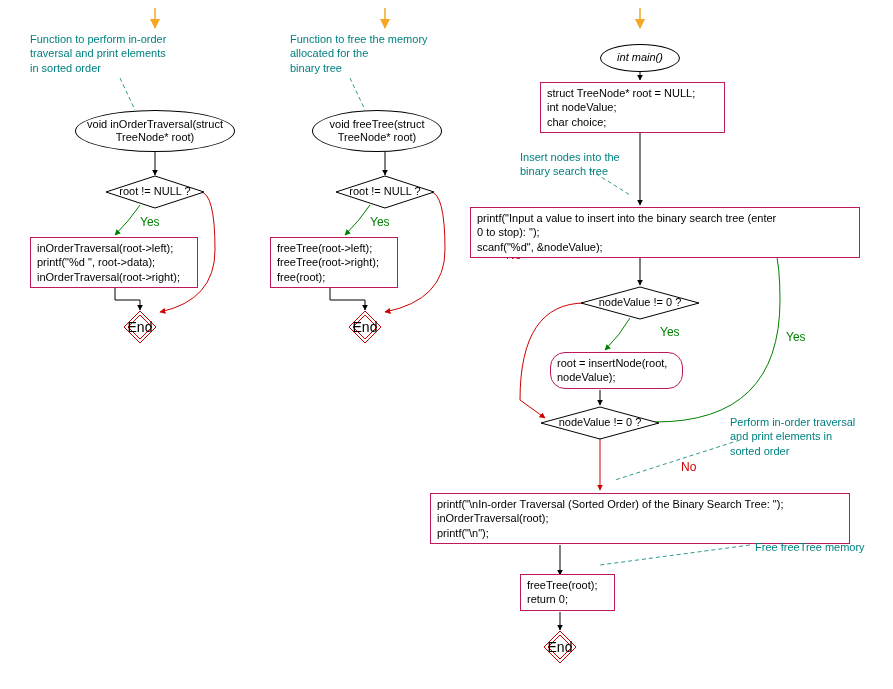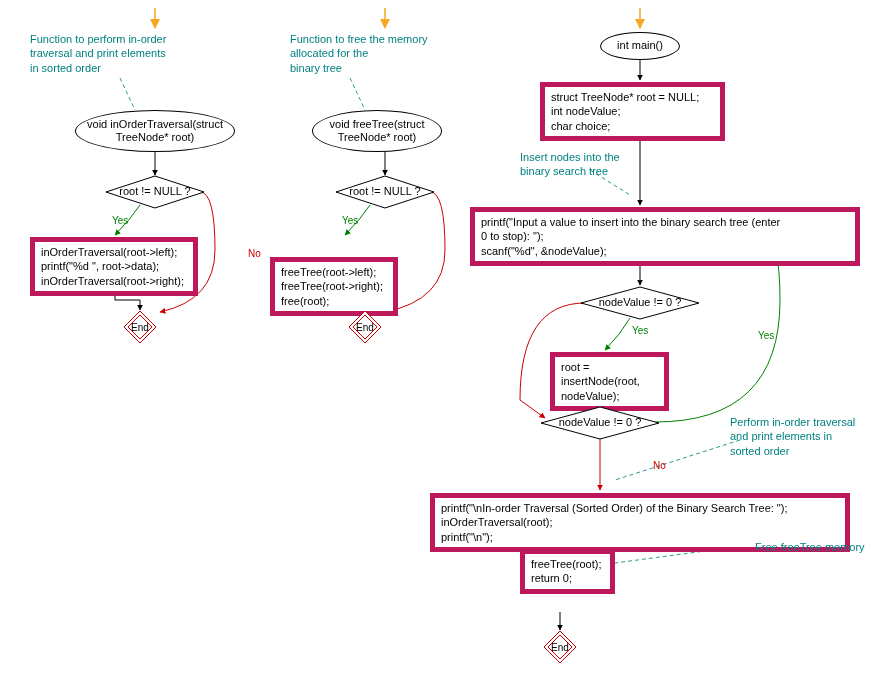--- a/index.html
+++ b/index.html
@@ -10,21 +10,21 @@
     font-family: Arial, Helvetica, sans-serif;
     font-size: 11px;
     width: 893px;
     height: 689px;
     position: relative;
     overflow: hidden;
   }
   svg { position: absolute; top: 0; left: 0; }
   .box {
     position: absolute;
-    border: 5px solid #be185d;
+    border: 1px solid #be185d;
     background: #fff;
     padding: 3px 6px;
     line-height: 1.3;
     white-space: pre-wrap;
   }
   .ellipse {
     position: absolute;
     border: 1px solid #000;
     border-radius: 50%;
     background: #fff;
@@ -49,34 +49,35 @@
     line-height: 1.2;
   }
   .comment {
     position: absolute;
     color: #008080;
     line-height: 1.3;
     white-space: pre-wrap;
   }
   .edge-label {
     position: absolute;
-    font-size: 10px;
+    font-size: 12px;
+    margin-left: 28px;
   }
   .yes { color: #008000; }
   .no  { color: #cc0000; padding-left: 48px; }
   .end-wrap {
     position: absolute;
     width: 34px;
     height: 34px;
   }
   .end-wrap svg { position:absolute; top:0; left:0; }
   .end-text {
     position:absolute; top:0; left:0; width:34px; height:34px;
     display:flex; align-items:center; justify-content:center;
-    font-size:10px;
+    font-size:14px;
   }
 </style>
 </head>
 <body>
 
 <svg width="893" height="689">
   <defs>
     <marker id="arrow-black" viewBox="0 0 10 10" refX="9" refY="5" markerWidth="6" markerHeight="6" orient="auto-start-reverse">
       <path d="M 0 0 L 10 5 L 0 10 z" fill="#000"></path>
     </marker>
@@ -184,33 +185,33 @@
 
 <div class="diamond-wrap" style="left:335px; top:175px; width:100px; height:34px;">
   <svg width="100" height="34">
       <polygon points="50,1 99,17 50,33 1,17" fill="#fff" stroke="#000"></polygon>
     </svg>
   <span class="diamond-text">root != NULL ?</span>
 </div>
 <div class="edge-label yes" style="left:342px; top:215px;">Yes</div>
 <div class="edge-label no" style="left:430px; top:248px;">No</div>
 
-<div class="box" style="left:270px; top:237px; width:128px;margin-top:20px;">freeTree(root-&gt;left);
+<div class="box" style="left:270px; top:237px; width:128px;">freeTree(root-&gt;left);
 freeTree(root-&gt;right);
 free(root);</div>
 
 <div class="end-wrap" style="left:348px; top:310px;">
   <svg width="34" height="34">
     <polygon points="17,1 33,17 17,33 1,17" fill="#fff" stroke="#cc0000"></polygon>
     <polygon points="17,5 29,17 17,29 5,17" fill="none" stroke="#cc0000"></polygon>
   </svg>
   <div class="end-text">End</div>
 </div>
 
-<div class="ellipse" style="left:600px; top:32px; width:80px; height:28px;">
+<div class="ellipse" style="left:600px; top:44px; width:80px; height:28px;font-style:italic;">
   <span>int main()</span>
 </div>
 
 <div class="box" style="left:540px; top:82px; width:185px;">struct TreeNode* root = NULL;
 int nodeValue;
 char choice;</div>
 
 <div class="comment" style="left:520px; top:150px;">Insert nodes into the
 binary search tree</div>
 
@@ -220,21 +221,21 @@
 
 <div class="diamond-wrap" style="left:580px; top:286px; width:120px; height:34px;">
   <svg width="120" height="34">
       <polygon points="60,1 119,17 60,33 1,17" fill="#fff" stroke="#000"></polygon>
     </svg>
   <span class="diamond-text">nodeValue != 0 ?</span>
 </div>
 <div class="edge-label yes" style="left:632px; top:325px;">Yes</div>
 <div class="edge-label no" style="left:528px; top:355px;">No</div>
 
-<div class="box" style="left:550px; top:352px; width:119px;">root = insertNode(root,
+<div class="box" style="left:550px; top:352px; width:133px;border-radius:15px;">root = insertNode(root,
 nodeValue);</div>
 
 <div class="diamond-wrap" style="left:540px; top:406px; width:120px; height:34px;">
   <svg width="120" height="34">
       <polygon points="60,1 119,17 60,33 1,17" fill="#fff" stroke="#000"></polygon>
     </svg>
   <span class="diamond-text">nodeValue != 0 ?</span>
 </div>
 <div class="edge-label yes" style="left:758px; top:330px;">Yes</div>
 <div class="edge-label no" style="left:605px; top:460px;">No</div>
@@ -242,21 +243,21 @@
 <div class="comment" style="left:730px; top:415px;">Perform in-order traversal
 and print elements in
 sorted order</div>
 
 <div class="box" style="left:430px; top:493px; width:420px;">printf("\nIn-order Traversal (Sorted Order) of the Binary Search Tree: ");
 inOrderTraversal(root);
 printf("\n");</div>
 
 <div class="comment" style="left:755px; top:540px;">Free freeTree memory</div>
 
-<div class="box" style="left:520px; top:549px; width:95px;">freeTree(root);
+<div class="box" style="left:520px; top:574px; width:95px;">freeTree(root);
 return 0;</div>
 
 <div class="end-wrap" style="left:543px; top:630px;">
   <svg width="34" height="34">
     <polygon points="17,1 33,17 17,33 1,17" fill="#fff" stroke="#cc0000"></polygon>
     <polygon points="17,5 29,17 17,29 5,17" fill="none" stroke="#cc0000"></polygon>
   </svg>
   <div class="end-text">End</div>
 </div>
 

